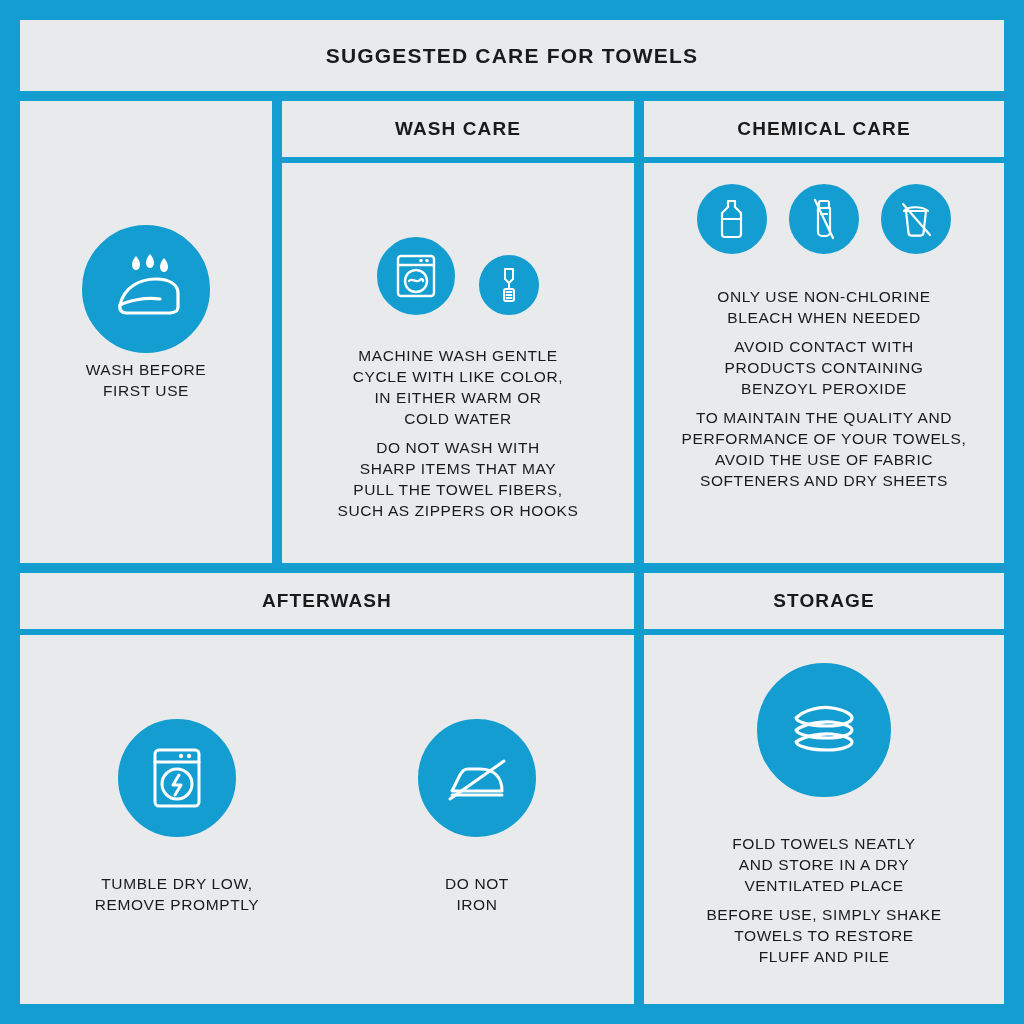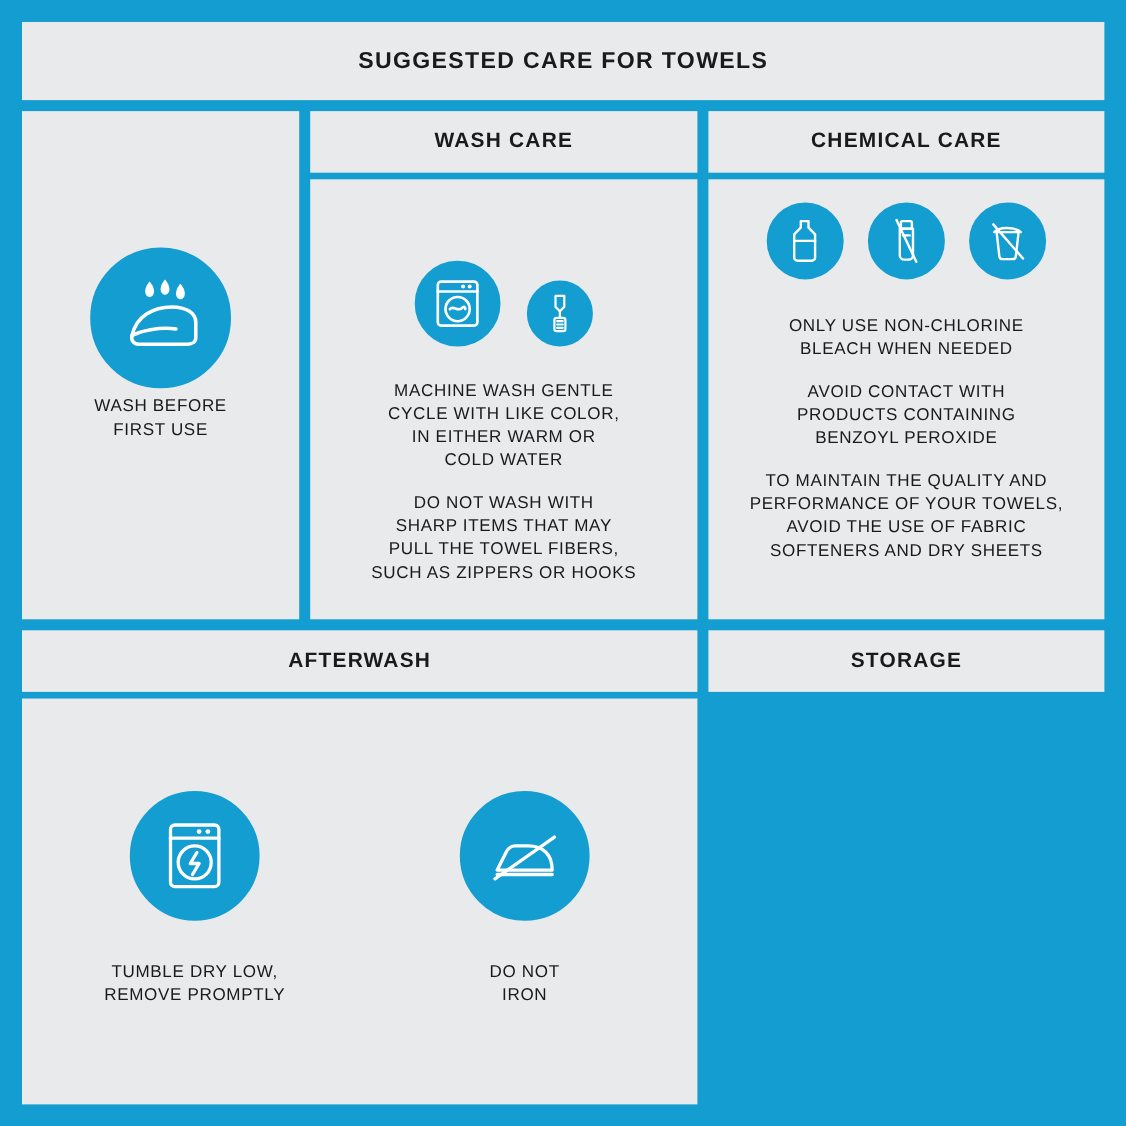--- a/index.html
+++ b/index.html
@@ -74,21 +74,21 @@
     font-size: 15.5px;
     line-height: 21px;
     letter-spacing: 0.6px;
     color: #1a1a1a;
     text-align: center;
     text-transform: uppercase;
     font-weight: normal;
     margin: 0;
   }
   .caption + .caption {
-    margin-top: 18px;
+    margin-top: 8px;
   }
   .icon-row {
     display: flex;
     justify-content: center;
     align-items: flex-end;
   }
   
   .circle {
     border-radius: 50%;
     background: #139dd0;
@@ -263,15 +263,30 @@
     </div>
 
     <div class="panel header-panel" id="hdr-afterwash">
       <div class="header-text">AFTERWASH</div>
     </div>
 
     <div class="panel header-panel" id="hdr-storage">
       <div class="header-text">STORAGE</div>
     </div>
 
+    <div class="panel body-panel" id="cell-storage">
+      <div class="circle" style="width:146px;height:146px;">
+        <svg width="96" height="96" viewBox="0 0 96 96" fill="none" stroke="#ffffff" stroke-width="3.2" stroke-linecap="round" stroke-linejoin="round">
+          <path d="M20 36 C28 28, 44 24, 56 26 C68 28, 76 32, 76 36 C76 40, 66 44, 52 44 C36 44, 22 41, 20 36 Z"></path>
+          <path d="M20 48 C28 42, 44 39, 56 40 C68 41, 76 45, 76 48 C76 52, 66 56, 52 56 C36 56, 22 53, 20 48 Z"></path>
+          <path d="M20 60 C28 54, 44 51, 56 52 C68 53, 76 57, 76 60 C76 64, 66 68, 52 68 C36 68, 22 65, 20 60 Z"></path>
+        </svg>
+      </div>
+      <p class="caption text-block" style="margin-top:30px;white-space:pre-line;">FOLD TOWELS NEATLY
+AND STORE IN A DRY
+VENTILATED PLACE</p>
+      <p class="caption text-block" style="white-space:pre-line;">BEFORE USE, SIMPLY SHAKE
+TOWELS TO RESTORE
+FLUFF AND PILE</p>
+    </div>
 
   </div>
 </div>
 
 </body></html>

